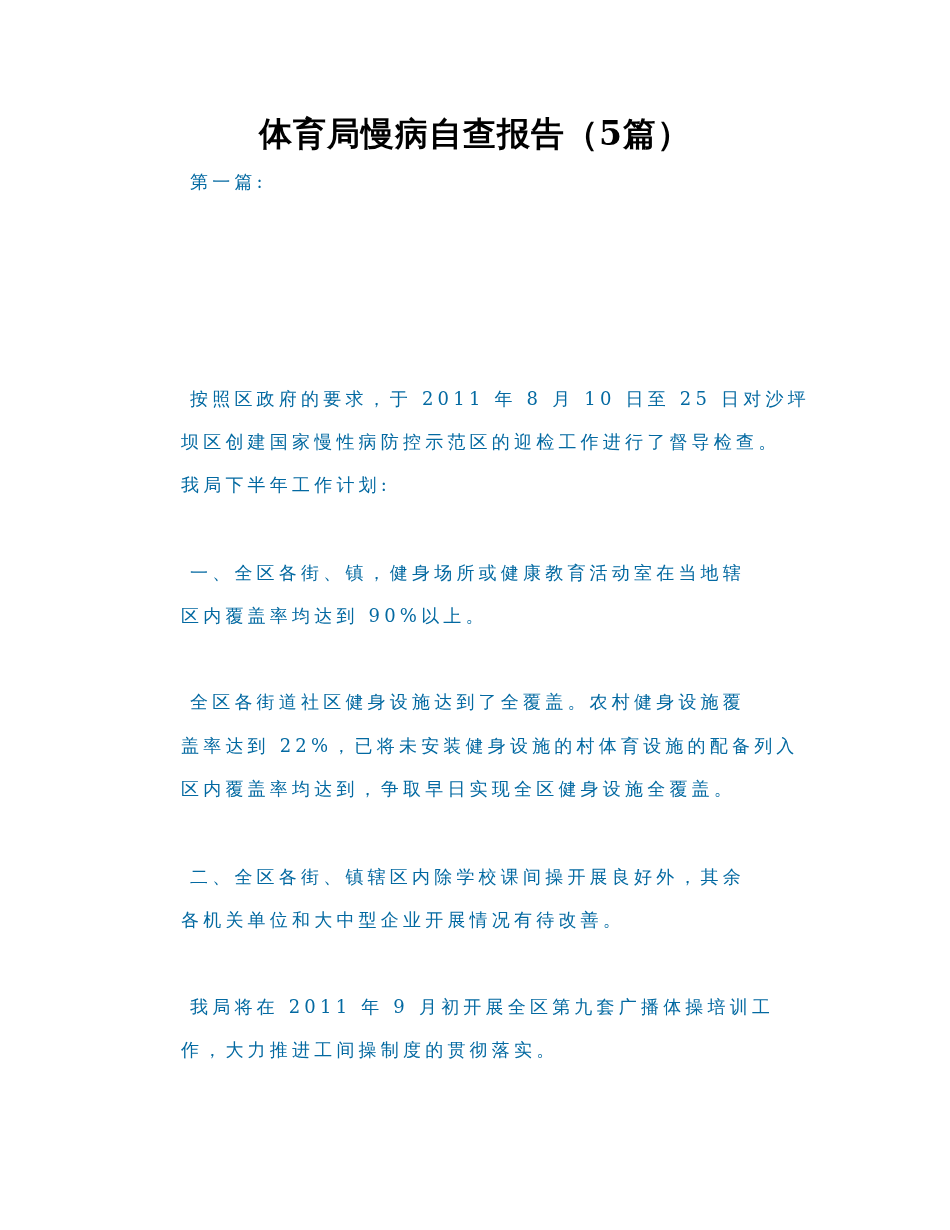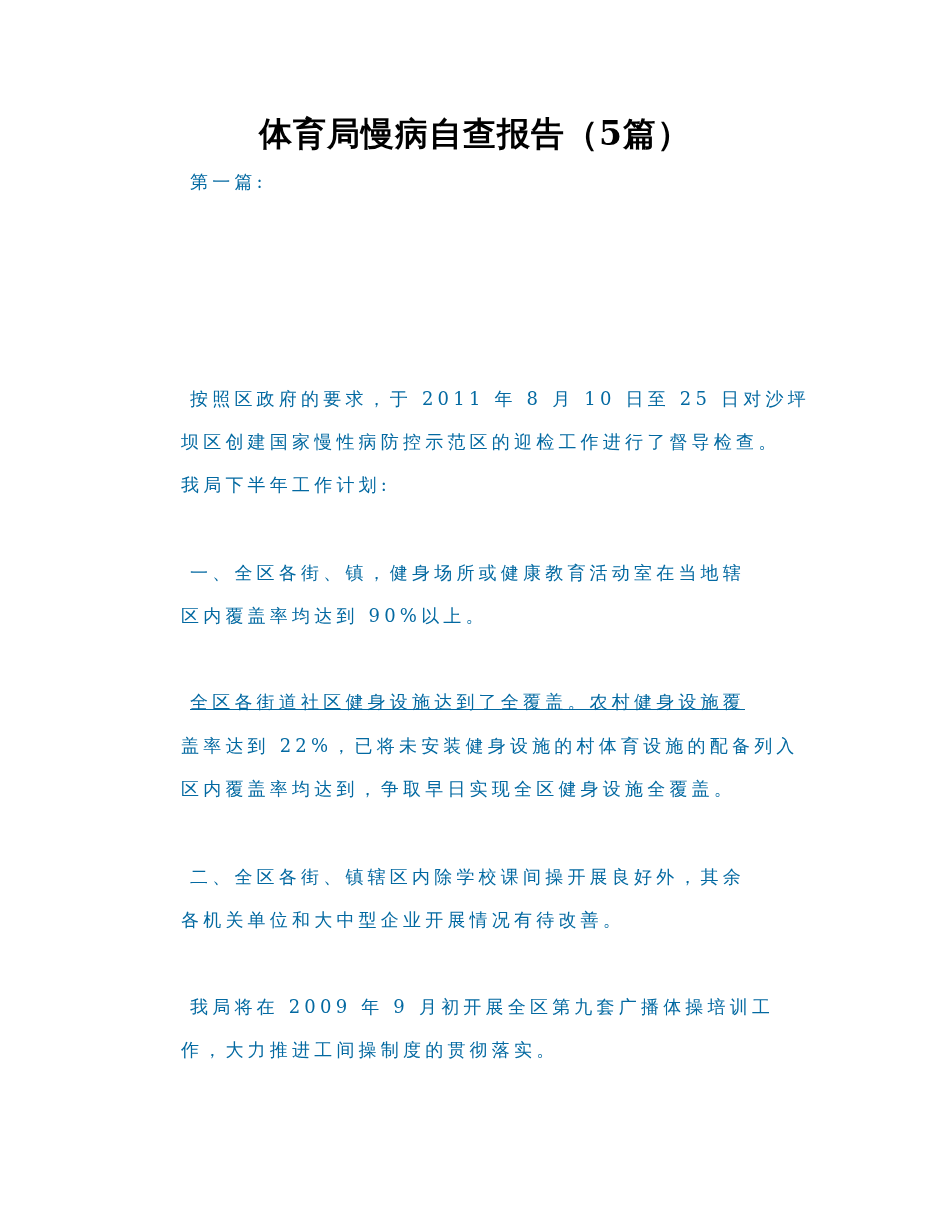--- a/index.html
+++ b/index.html
@@ -61,28 +61,28 @@
     <div class="line flush" style="top:427px;">坝区创建国家慢性病防控示范区的迎检工作进行了督导检查。</div>
     <div class="line flush" style="top:470px;">我局下半年工作计划:</div>
   </div>
 
   <div>
     <div class="line indent" style="top:558px;">一、全区各街、镇，健身场所或健康教育活动室在当地辖</div>
     <div class="line flush" style="top:601px;">区内覆盖率均达到 90%以上。</div>
   </div>
 
   <div>
-    <div class="line indent" style="top:687px;text-decoration:underline;">全区各街道社区健身设施达到了全覆盖。农村健身设施覆</div>
+    <div class="line indent" style="top:687px;">全区各街道社区健身设施达到了全覆盖。农村健身设施覆</div>
     <div class="line flush" style="top:731px;">盖率达到 22%，已将未安装健身设施的村体育设施的配备列入</div>
     <div class="line flush" style="top:774px;">区内覆盖率均达到，争取早日实现全区健身设施全覆盖。</div>
   </div>
 
   <div>
     <div class="line indent" style="top:862px;">二、全区各街、镇辖区内除学校课间操开展良好外，其余</div>
     <div class="line flush" style="top:905px;">各机关单位和大中型企业开展情况有待改善。</div>
   </div>
 
   <div>
-    <div class="line indent" style="top:992px;">我局将在 2009 年 9 月初开展全区第九套广播体操培训工</div>
+    <div class="line indent" style="top:992px;">我局将在 2011 年 9 月初开展全区第九套广播体操培训工</div>
     <div class="line flush" style="top:1035px;">作，大力推进工间操制度的贯彻落实。</div>
   </div>
 
 </div>
 
 </body></html>

